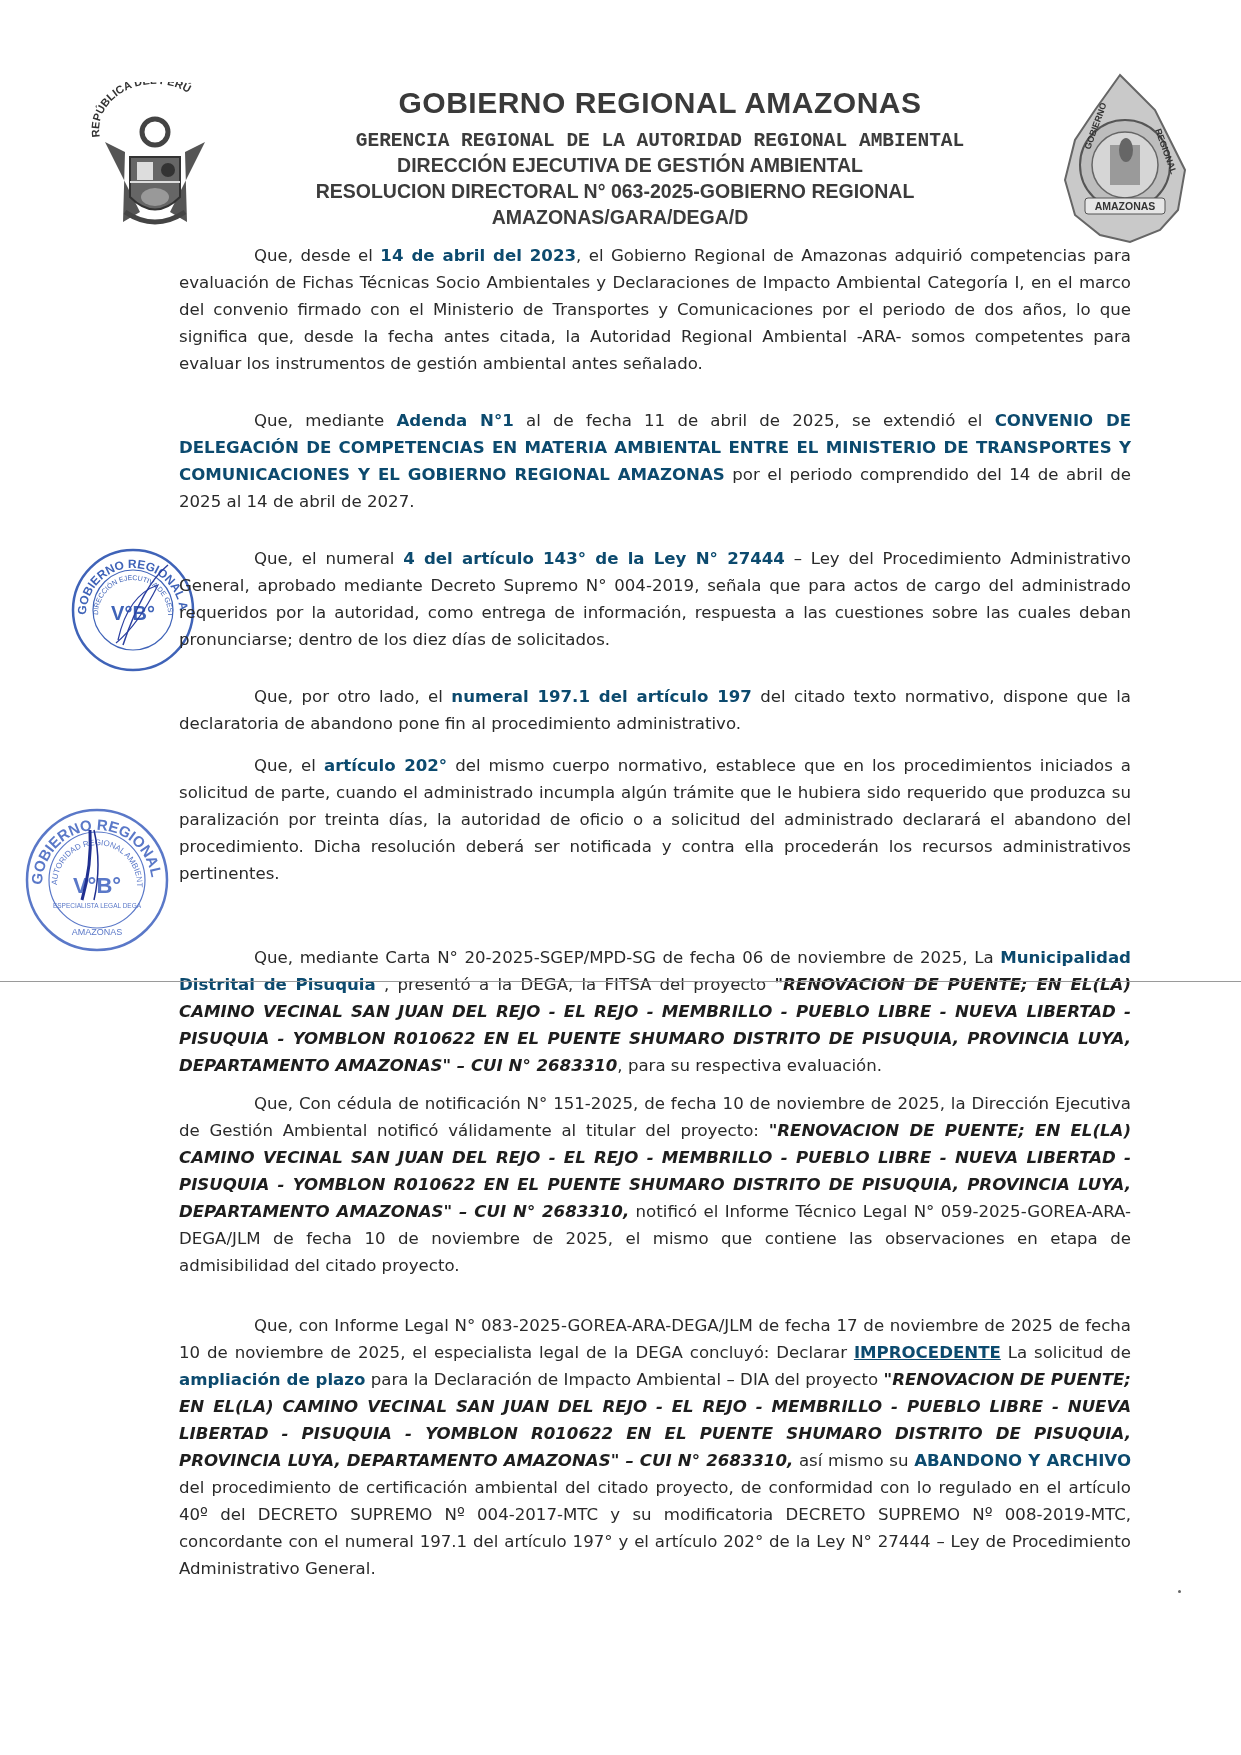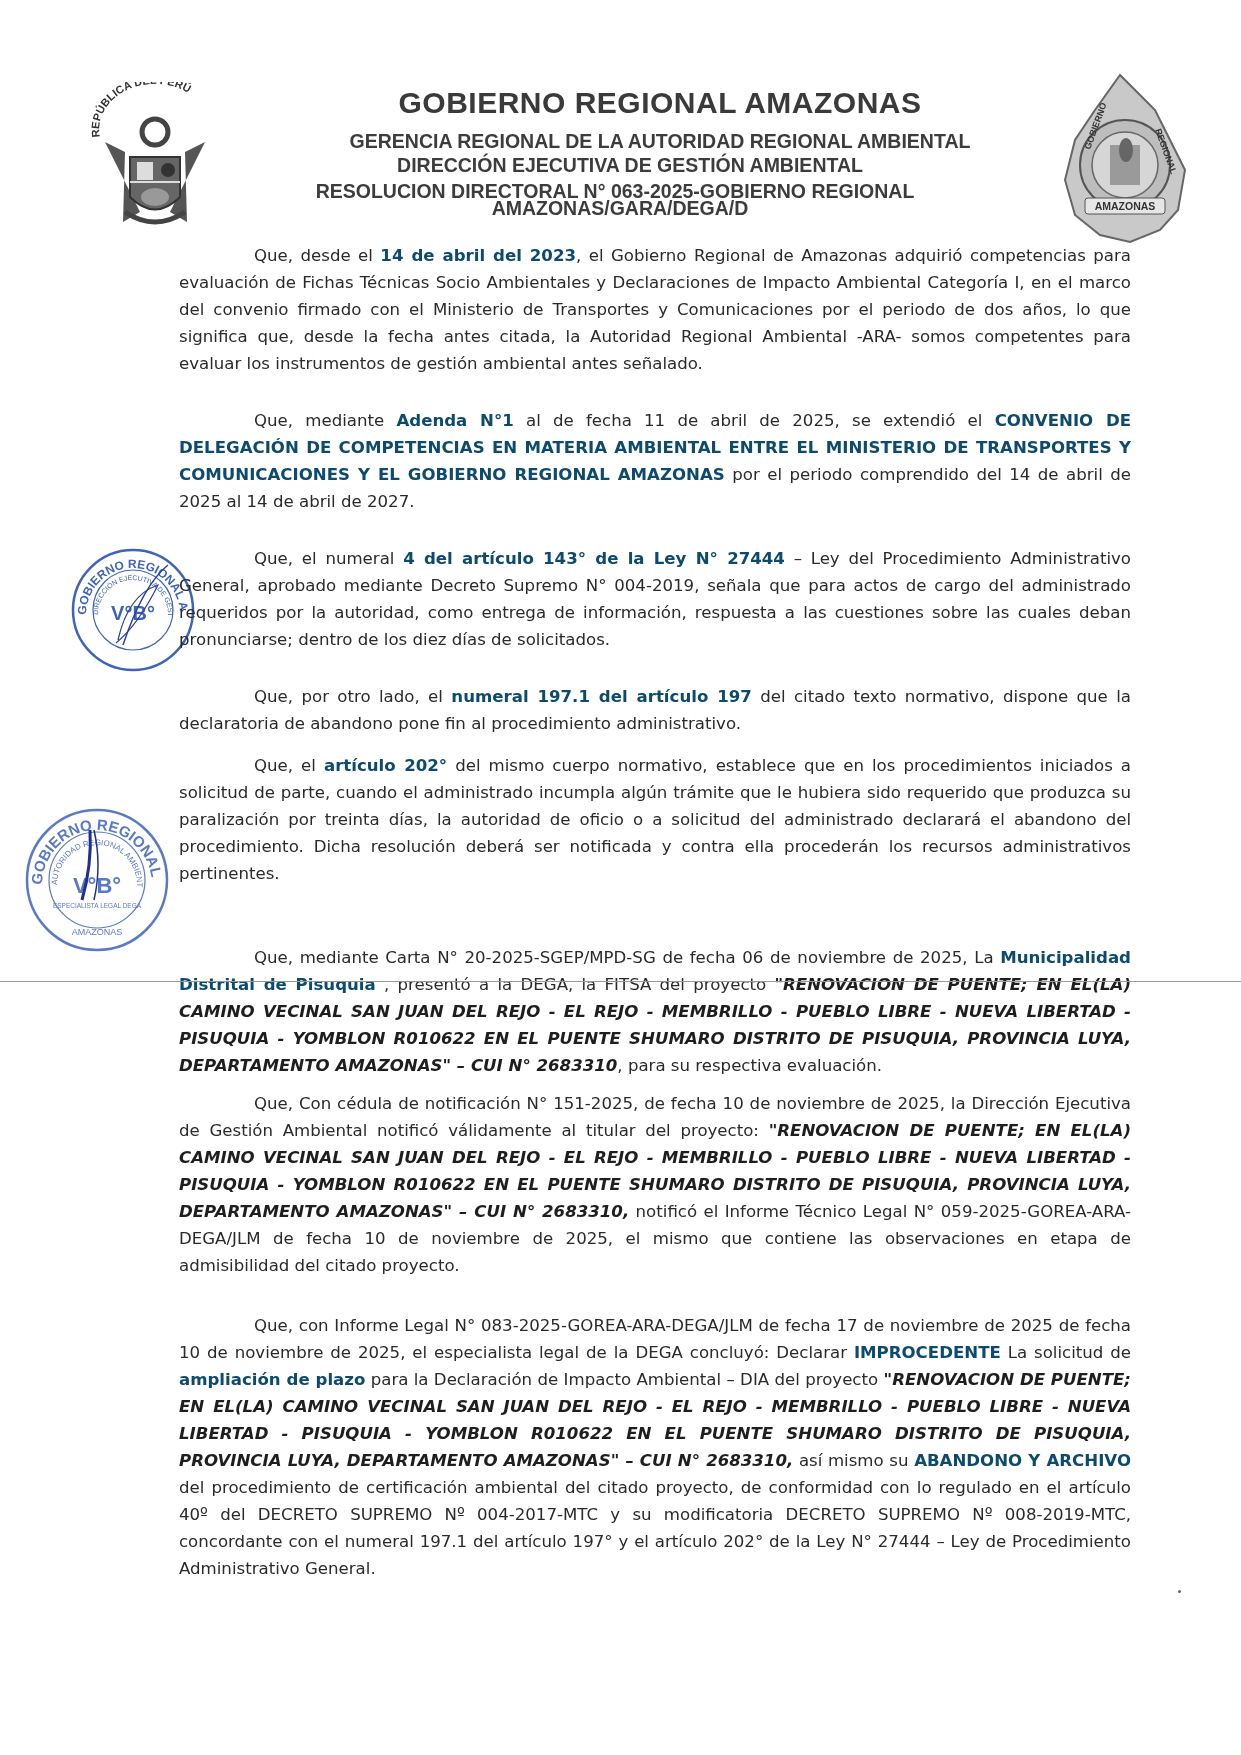--- a/index.html
+++ b/index.html
@@ -7,39 +7,39 @@
          font-family: "Liberation Sans", sans-serif; color: #222; }
   .page { position: absolute; left: 0; top: 0; width: 1241px; height: 1755px; background: #fff; }
 
   
   .header { position: absolute; left: 0; top: 80px; width: 1241px; }
   .h-title { position: absolute; left: 340px; top: 6px; width: 640px; text-align: center;
              font-family: "Liberation Sans", sans-serif; font-weight: bold; font-size: 30px;
              letter-spacing: 0.5px; color: #3a3a3a; transform: scaleX(1.0); }
   .h-line { position: absolute; width: 900px; left: 170px; text-align: center;
             font-family: "Liberation Sans", sans-serif; font-weight: bold; font-size: 19.5px; color: #3c3c3c; }
-  .h-l1 { top: 50px; left: 230px; width: 860px; }
+  .h-l1 { top: 50px; left: 230px; width: 860px; font-family: Liberation Mono, monospace; }
   .h-l2 { top: 74px; left: 230px; width: 800px; }
   .h-l3 { top: 100px; left: 200px; width: 830px; }
-  .h-l4 { top: 117px; left: 220px; width: 800px; text-align: center; }
+  .h-l4 { top: 126px; left: 220px; width: 800px; text-align: center; }
 
   
   .emblem-left { position: absolute; left: 85px; top: 82px; width: 140px; height: 150px; }
   .emblem-right { position: absolute; left: 1060px; top: 70px; width: 130px; height: 175px; }
 
   
   .body { position: absolute; left: 179px; width: 952px;
           font-family: "DejaVu Sans", sans-serif; font-size: 16.6px; line-height: 27px;
           color: #2a2a2a; text-align: justify; }
   .p { position: absolute; left: 0; width: 952px; text-align: justify; margin: 0; }
   .p .ind { display: inline-block; width: 75px; }
   .b { font-weight: bold; color: #0c4a6e; }
   .i { }
   .bi { font-weight: bold; font-style: italic; color: #1e1e1e; }
-  .u { }
+  .u { text-decoration: underline; }
 
   
   .stamp { position: absolute; border-radius: 50%; }
   .stamp1 { left: 68px; top: 545px; width: 130px; height: 130px; }
   .stamp2 { left: 22px; top: 805px; width: 150px; height: 150px; }
 
   .scan-line { position: absolute; left: 0; top: 981px; width: 1241px; height: 1px; background: #9a9a9a; }
   .dot { position: absolute; right: 60px; top: 1590px; width: 3px; height: 3px; background: #666; border-radius: 50%; }
 </style>
 </head>

